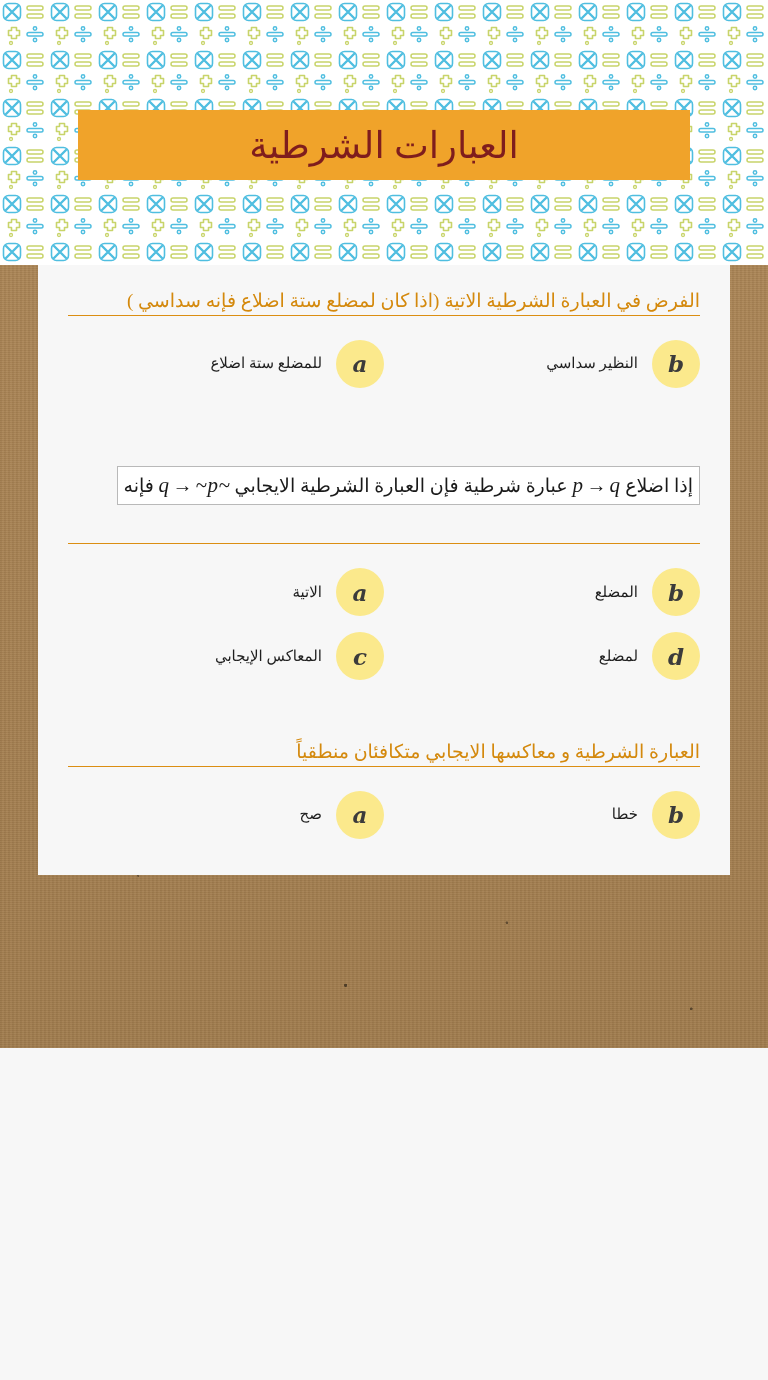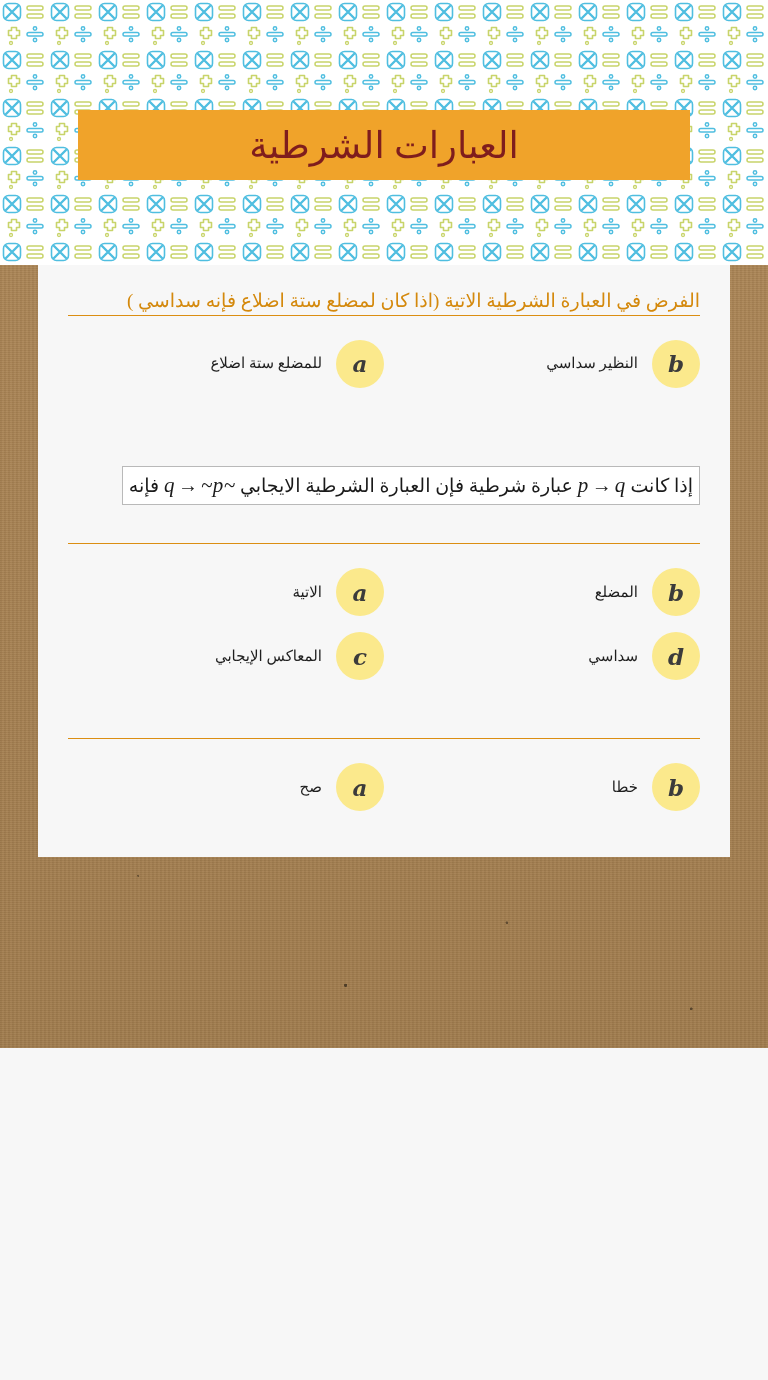--- a/index.html
+++ b/index.html
@@ -262,21 +262,21 @@
           <div class="option-label">للمضلع ستة اضلاع</div>
         </div>
       </div>
     </div>
 
     <div class="spacer-lg"></div>
 
     <div class="qblock">
       <div class="boxed-wrap">
         <div class="q-title-boxed">
-          <span>إذا كانت</span>
+          <span>إذا اضلاع</span>
           <span class="mathvar">p</span><span class="mathop">→</span><span class="mathvar">q</span>
           <span>عبارة شرطية فإن العبارة الشرطية الايجابي</span>
           <span class="mathvar">~q</span><span class="mathop">→</span><span class="mathvar">~p</span>
           <span>فإنه</span>
         </div>
       </div>
 
       <div class="boxed-spacer"></div>
       <div class="q-divider"></div>
 
@@ -284,32 +284,33 @@
         <div class="option">
           <div class="bubble">b</div>
           <div class="option-label">المضلع</div>
         </div>
         <div class="option">
           <div class="bubble">a</div>
           <div class="option-label">الاتية</div>
         </div>
         <div class="option">
           <div class="bubble">d</div>
-          <div class="option-label">سداسي</div>
+          <div class="option-label">لمضلع</div>
         </div>
         <div class="option">
           <div class="bubble">c</div>
           <div class="option-label">المعاكس الإيجابي</div>
         </div>
       </div>
     </div>
 
     <div class="spacer-lg"></div>
 
     <div class="qblock">
+      <div class="q-title">العبارة الشرطية و معاكسها الايجابي متكافئان منطقياً</div>
       <div class="q-divider"></div>
 
       <div class="options">
         <div class="option">
           <div class="bubble">b</div>
           <div class="option-label">خطا</div>
         </div>
         <div class="option">
           <div class="bubble">a</div>
           <div class="option-label">صح</div>

